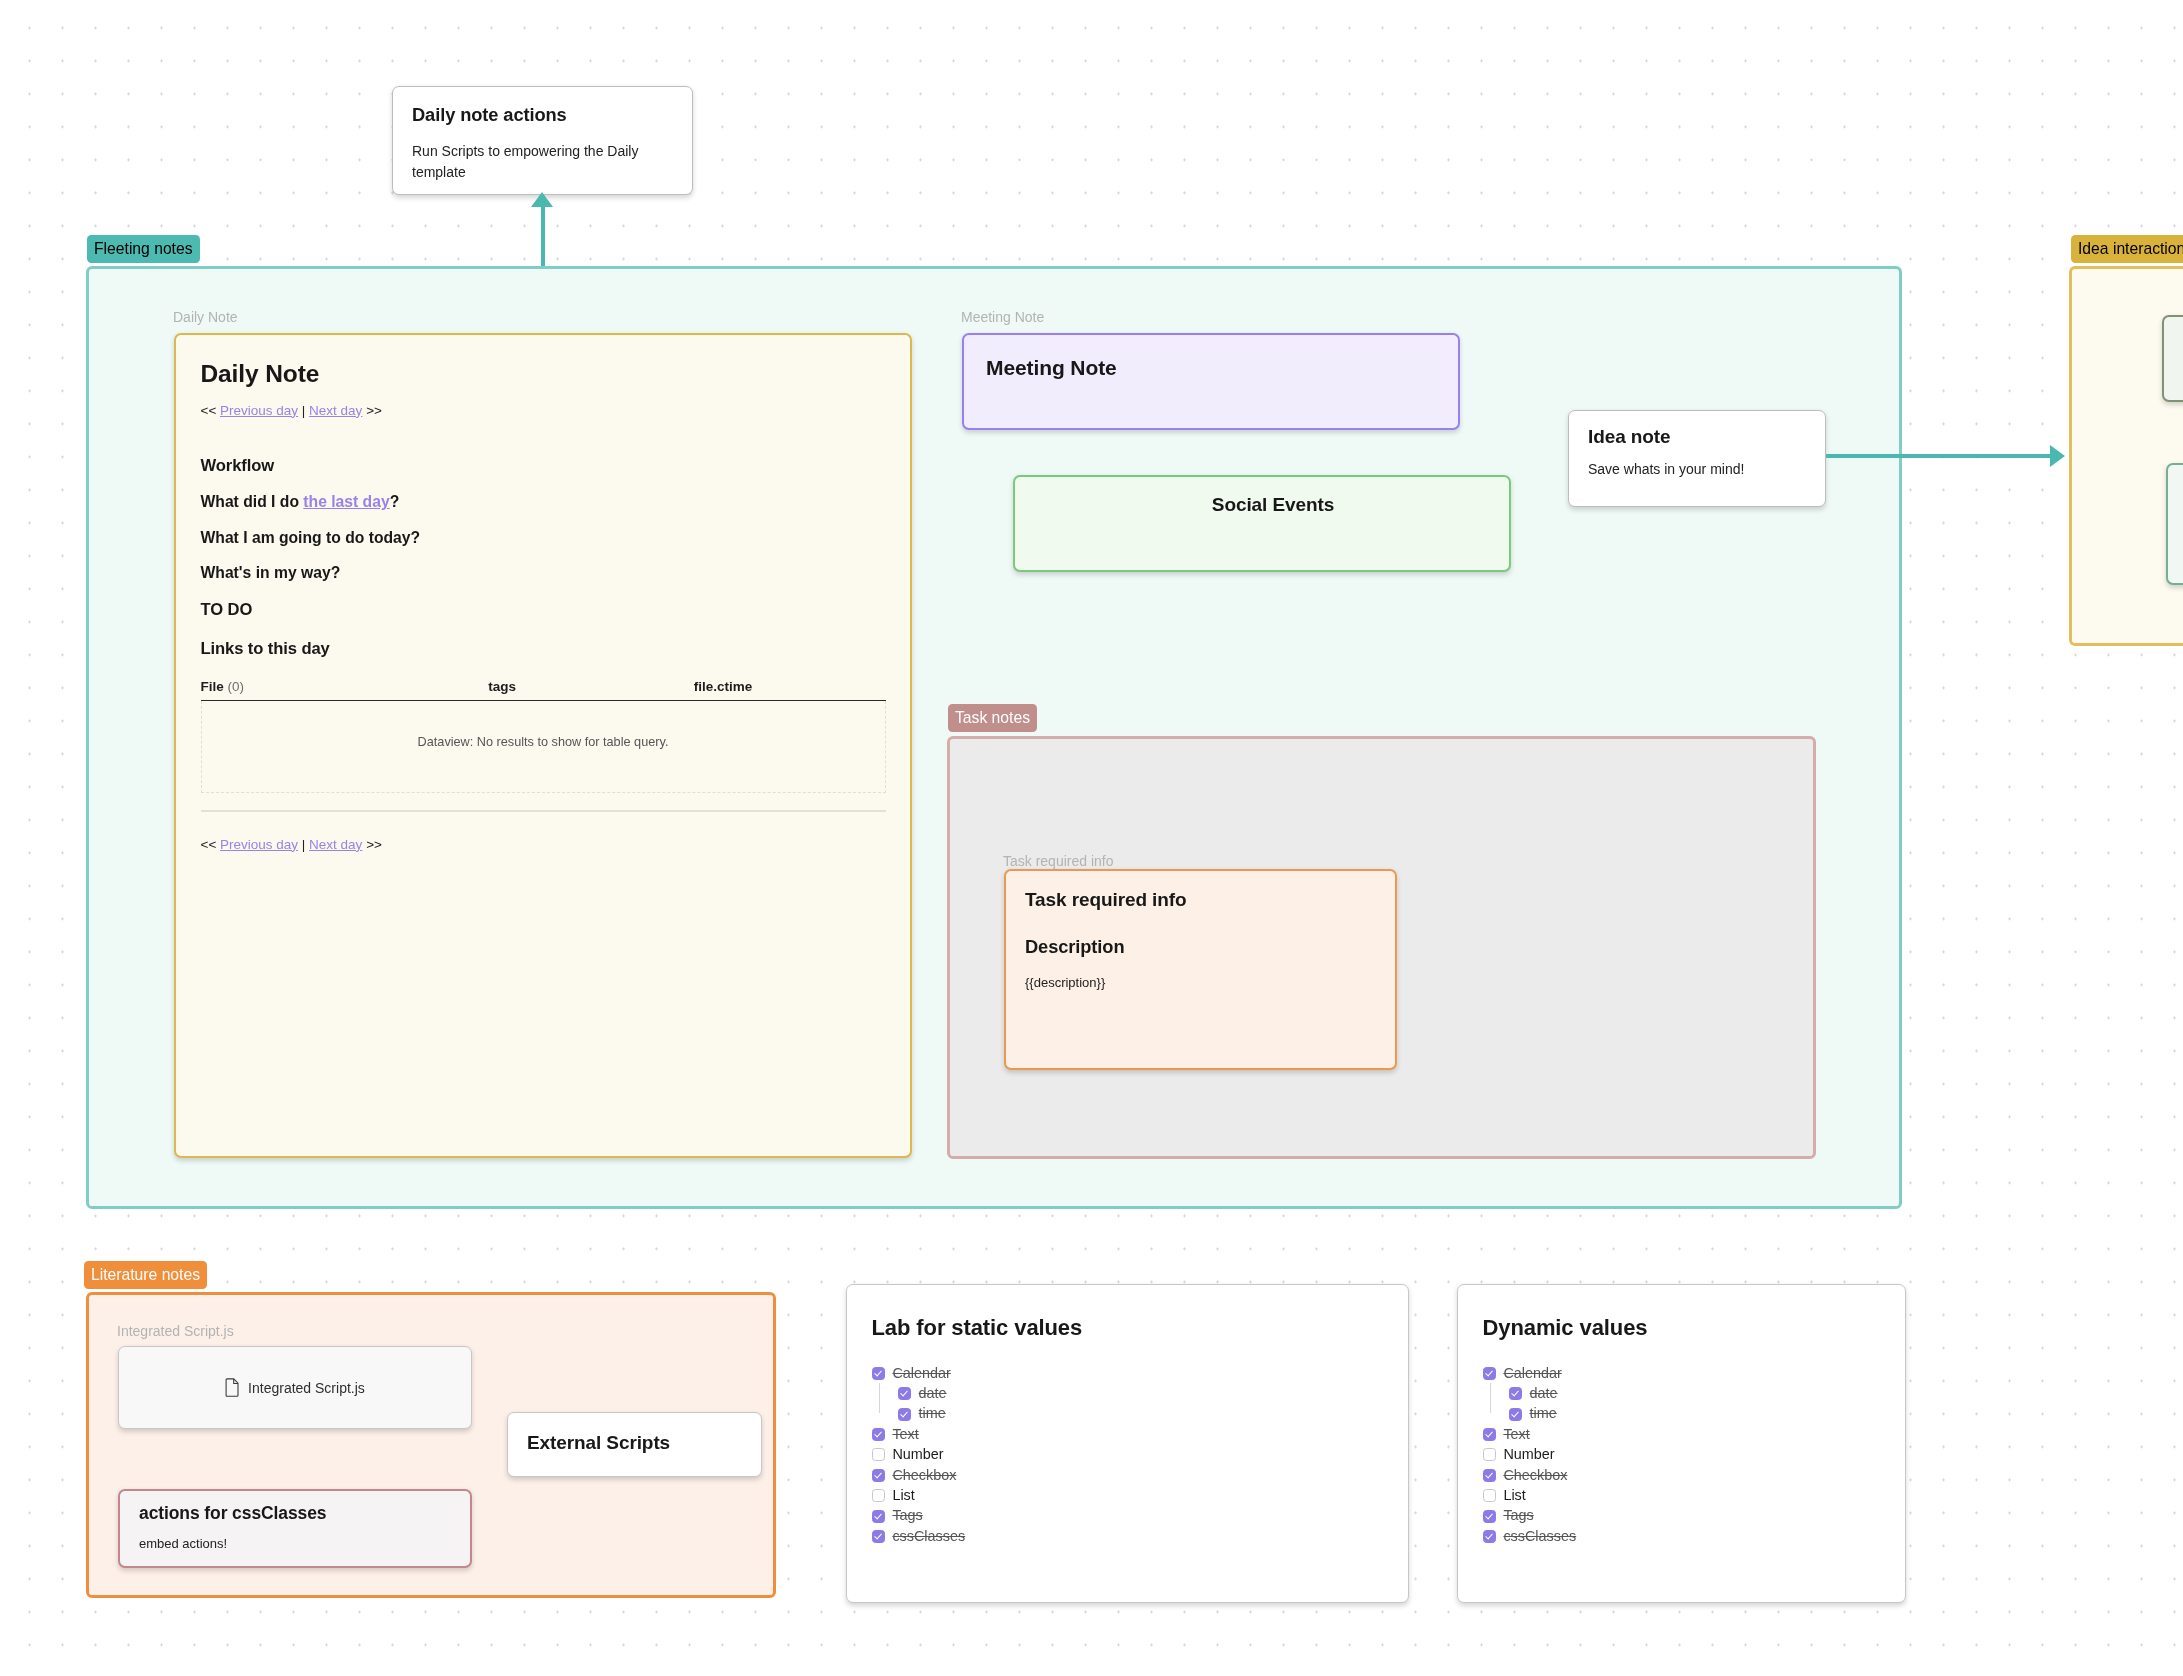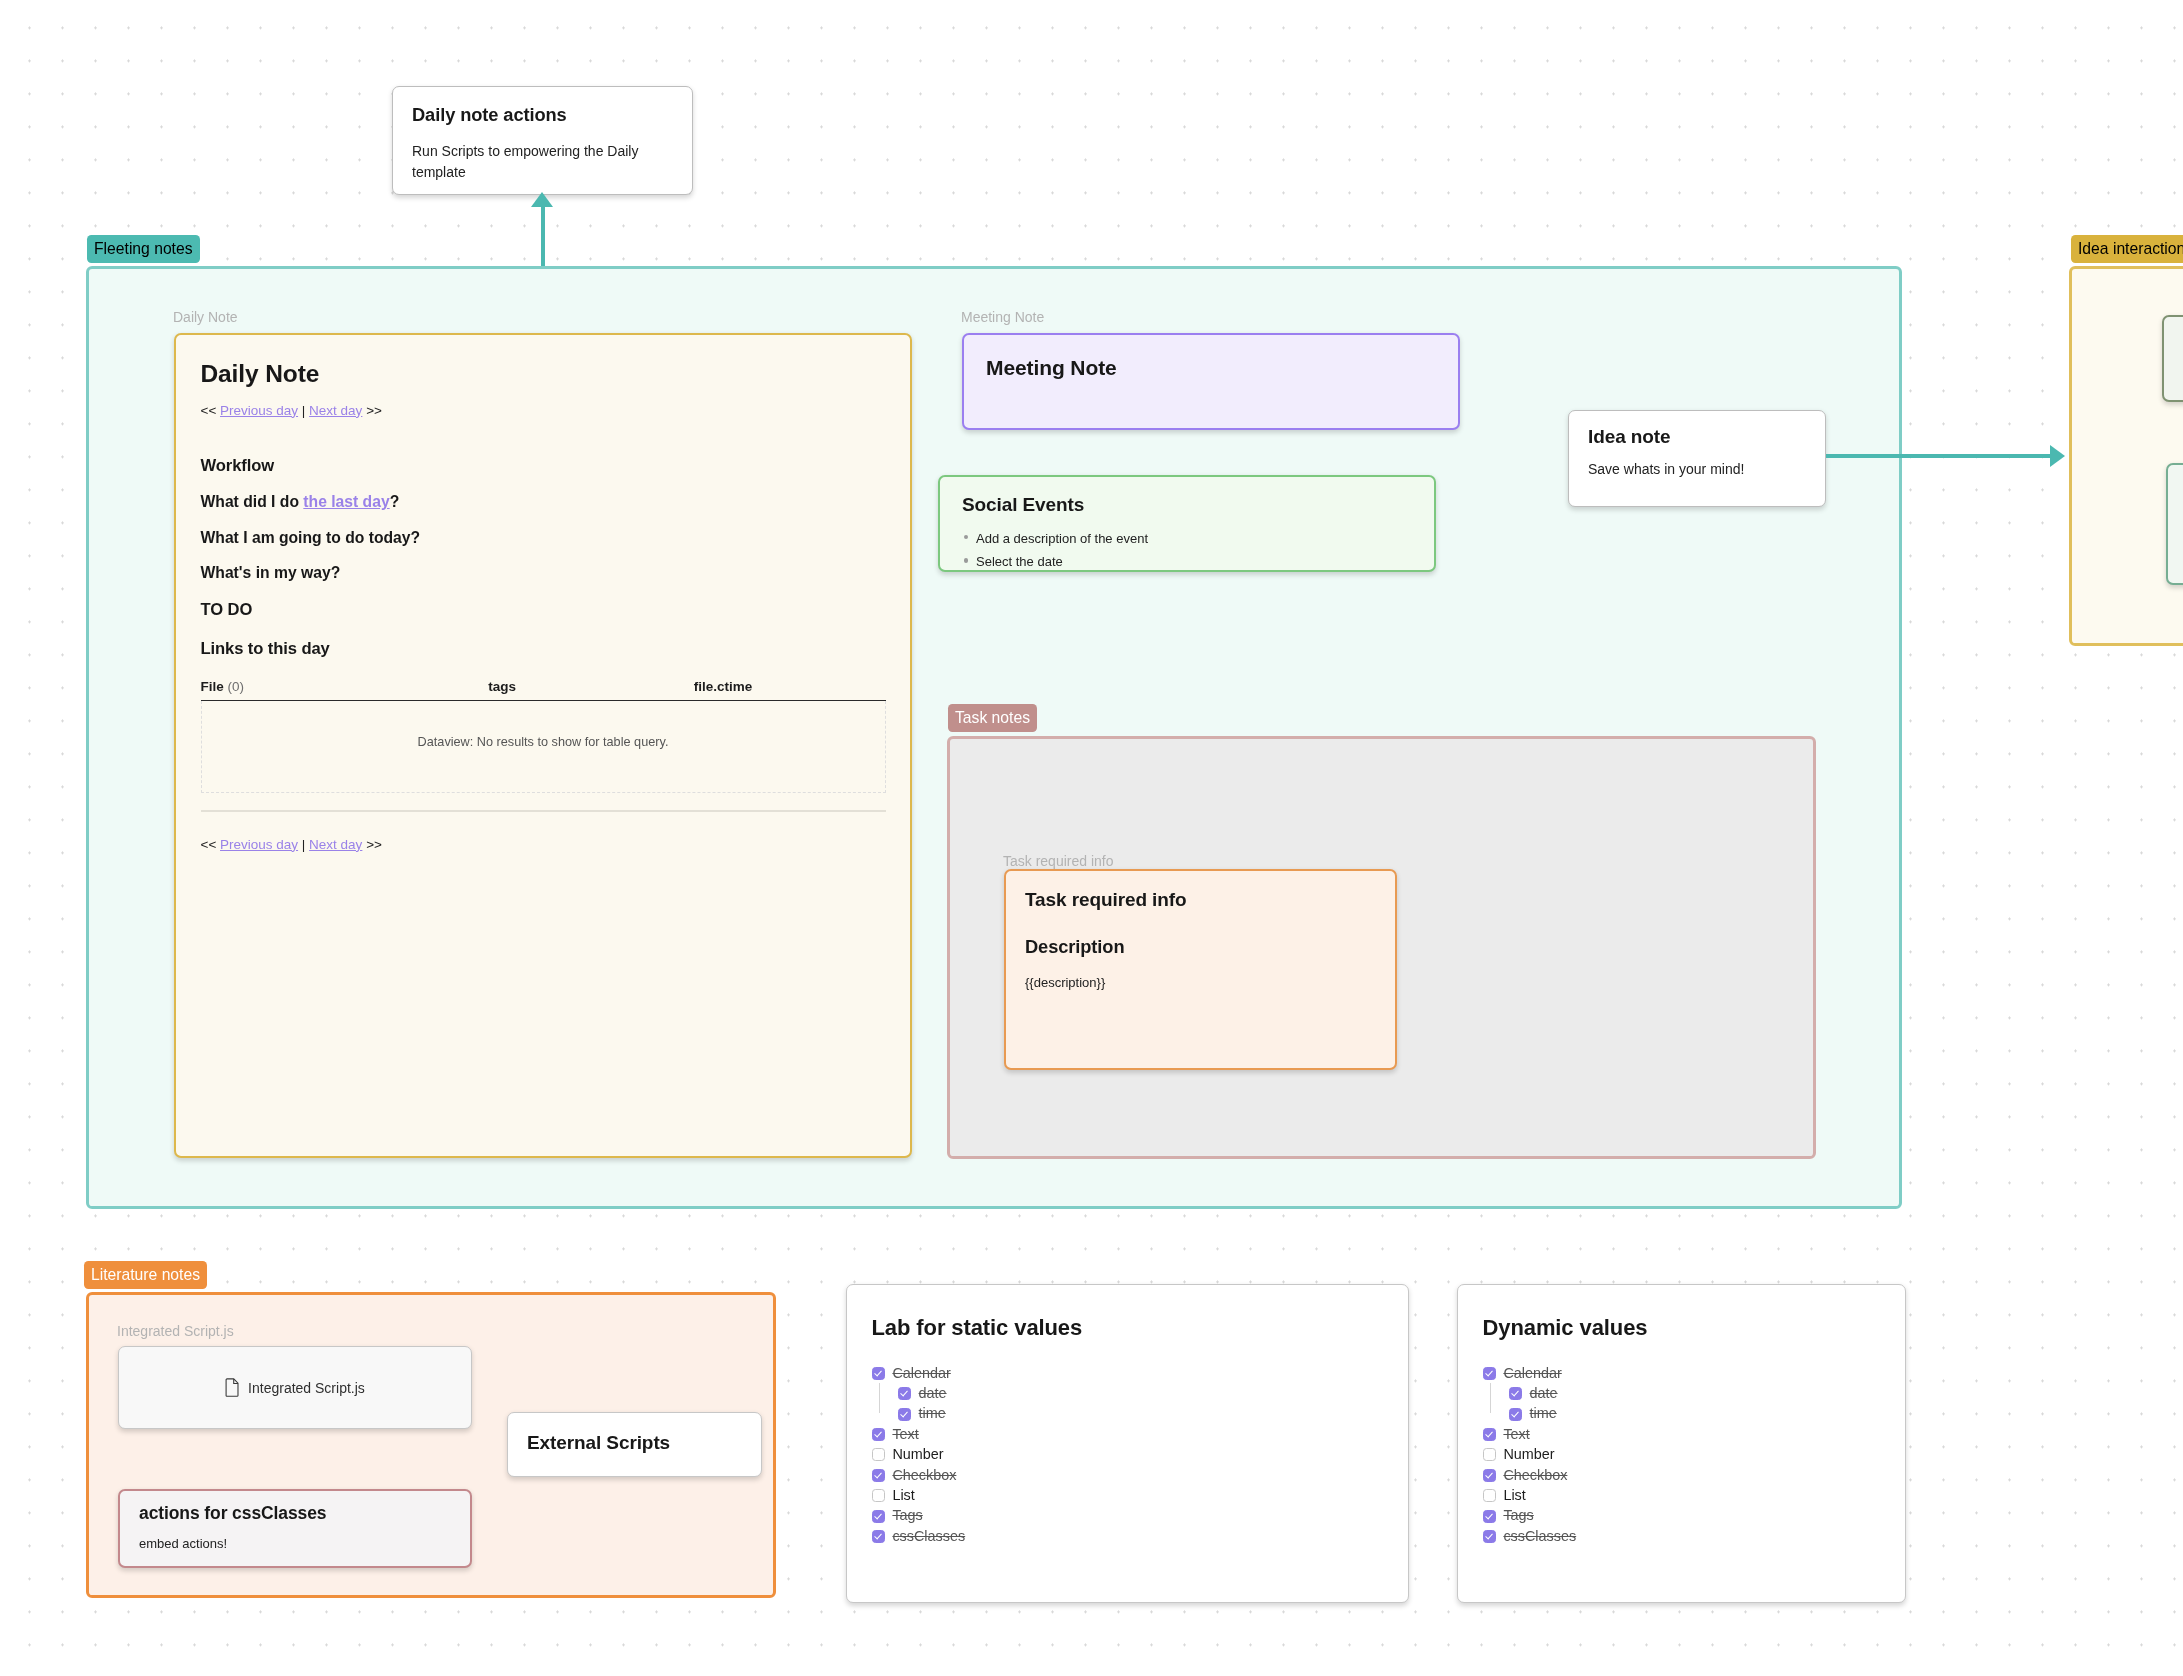--- a/index.html
+++ b/index.html
@@ -199,26 +199,22 @@
     <div class="navline" style="margin:25px 0 0 24.5px;">
       <span>&lt;&lt; </span><a class="ilink" href="#">Previous day</a><span> | </span><a class="ilink" href="#">Next day</a><span> &gt;&gt;</span>
     </div>
   </div>
 
   <div class="node-label" style="left:961px; top:309px;">Meeting Note</div>
   <div class="card" style="left:962px; top:333px; width:498px; height:97px; background:#f2edfd; border:2.2px solid #9b7ff0;">
     <div class="card-title" style="font-size:21px; margin:21px 0 0 22px;">Meeting Note</div>
   </div>
 
-  <div class="card" style="left:938px; top:475px; width:498px; height:97px; background:#f1faef; border:2.2px solid #7cc87f;">
+  <div class="card" style="left:1013px; top:475px; width:498px; height:97px; background:#f1faef; border:2.2px solid #7cc87f;text-align:center;">
     <div class="card-title" style="font-size:19px; margin:16.6px 0 0 22px;">Social Events</div>
-    <ul class="bullets" style="margin:11.4px 0 0 15px; font-size:13px; line-height:1.8;">
-      <li>Add a description of the event</li>
-      <li>Select the date</li>
-    </ul>
   </div>
 
   <div class="card" style="left:1568px; top:410px; width:258px; height:97px; background:#fff; border:1.7px solid #bdbdbd;">
     <div class="card-title" style="font-size:19px; margin:15px 0 0 19px;">Idea note</div>
     <div class="card-body" style="font-size:14px; margin:13px 0 0 19px;">Save whats in your mind!</div>
   </div>
 
   <div class="arrow-line" style="left:1826px; top:454px; width:231px; height:3.9px;"></div>
   <div class="arrow-head right" style="left:2050px; top:445px;"></div>
 

